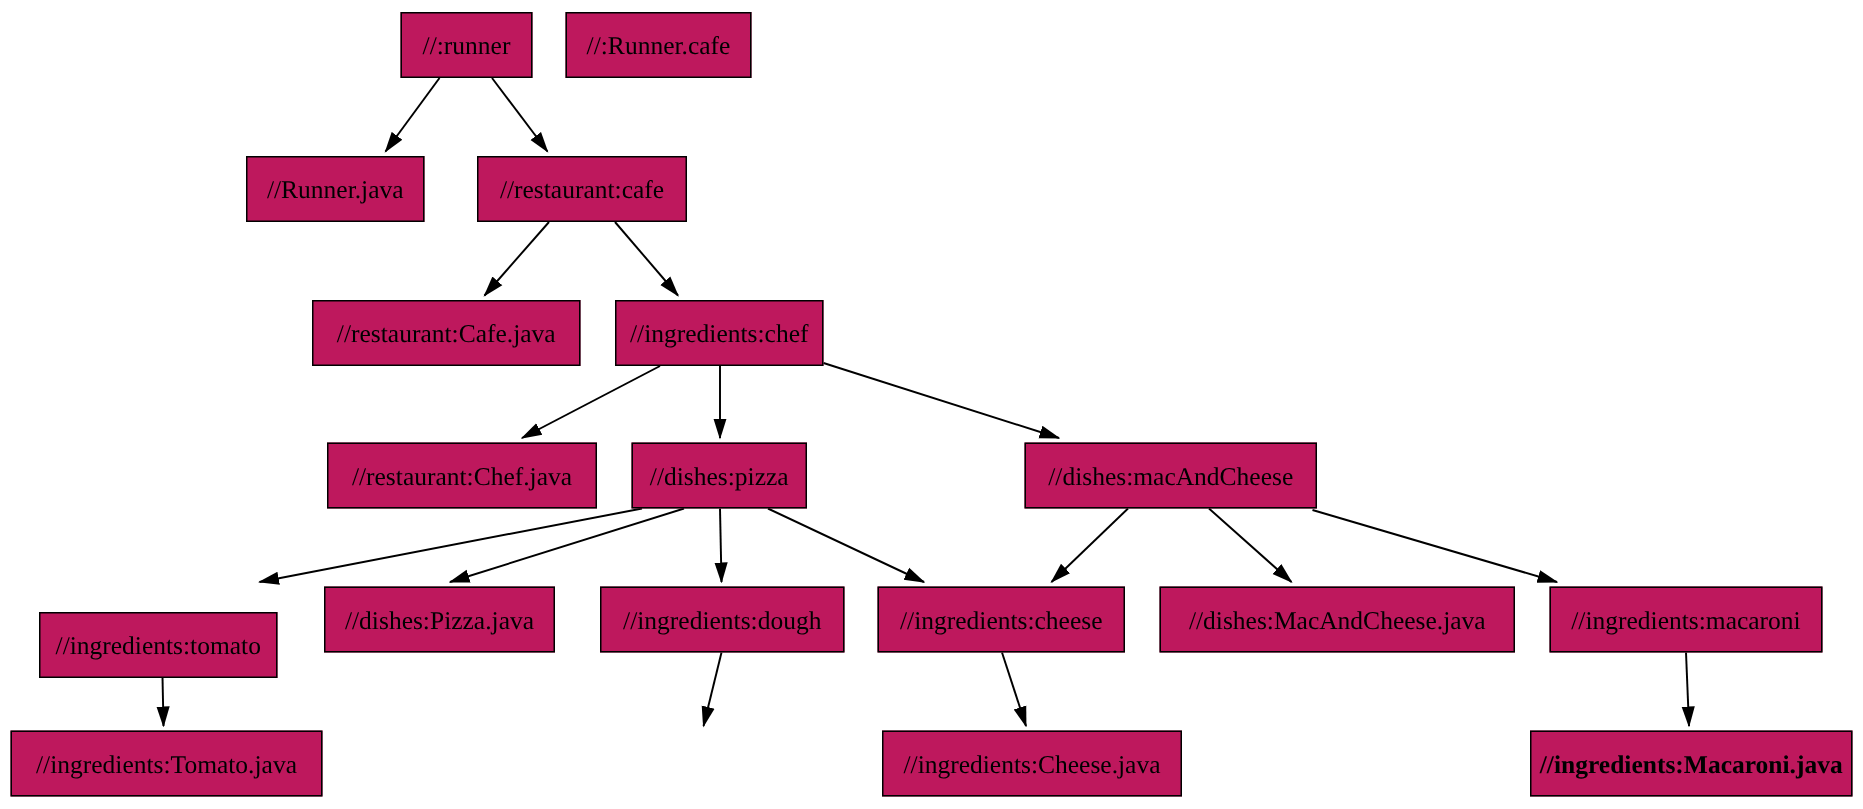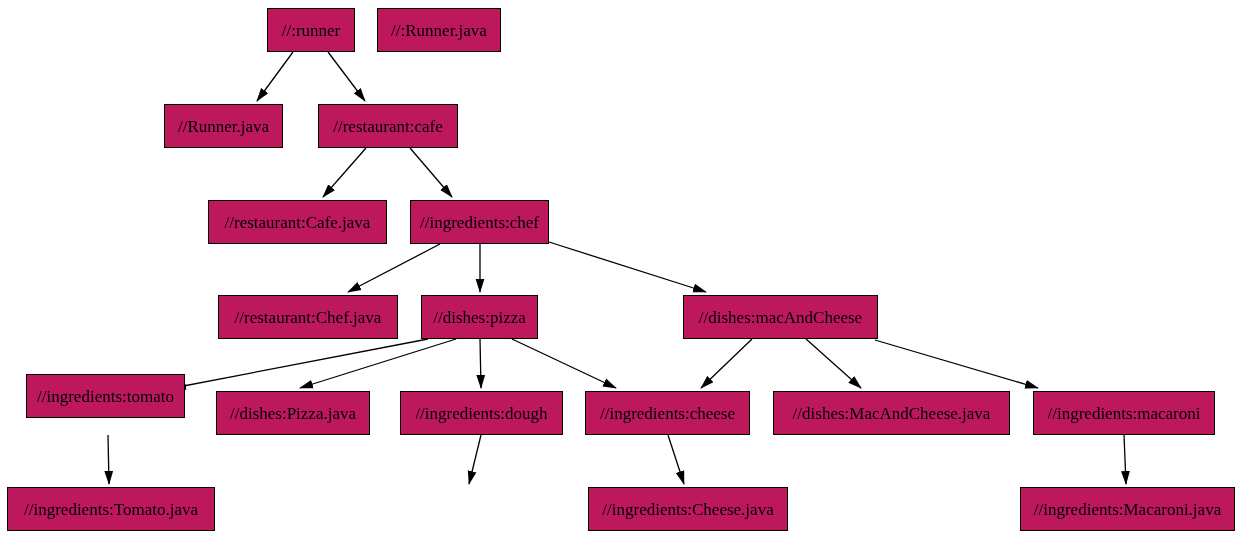--- a/index.html
+++ b/index.html
@@ -61,21 +61,21 @@
       <line x1="875" y1="340" x2="1038" y2="388" stroke="#000000" stroke-width="1.3" marker-end="url(#arrowhead)"></line>
       <line x1="108" y1="435" x2="109" y2="484" stroke="#000000" stroke-width="1.3" marker-end="url(#arrowhead)"></line>
       <line x1="481" y1="435" x2="469" y2="484" stroke="#000000" stroke-width="1.3" marker-end="url(#arrowhead)"></line>
       <line x1="668" y1="435" x2="684" y2="484" stroke="#000000" stroke-width="1.3" marker-end="url(#arrowhead)"></line>
       <line x1="1124" y1="435" x2="1126" y2="484" stroke="#000000" stroke-width="1.3" marker-end="url(#arrowhead)"></line>
     </svg>
     <div class="node" style="left: 267px; top: 8px; width: 88px; height: 44px;">
       <span>//:runner</span>
     </div>
     <div class="node" style="left: 377px; top: 8px; width: 124px; height: 44px;">
-      <span>//:Runner.java</span>
+      <span>//:Runner.cafe</span>
     </div>
     <div class="node" style="left: 164px; top: 104px; width: 119px; height: 44px;">
       <span>//Runner.java</span>
     </div>
     <div class="node" style="left: 318px; top: 104px; width: 140px; height: 44px;">
       <span>//restaurant:cafe</span>
     </div>
     <div class="node" style="left: 208px; top: 200px; width: 179px; height: 44px;">
       <span>//restaurant:Cafe.java</span>
     </div>
@@ -84,21 +84,21 @@
     </div>
     <div class="node" style="left: 218px; top: 295px; width: 180px; height: 44px;">
       <span>//restaurant:Chef.java</span>
     </div>
     <div class="node" style="left: 421px; top: 295px; width: 117px; height: 44px;">
       <span>//dishes:pizza</span>
     </div>
     <div class="node" style="left: 683px; top: 295px; width: 195px; height: 44px;">
       <span>//dishes:macAndCheese</span>
     </div>
-    <div class="node" style="left: 26px; top: 374px; width: 159px; height: 44px;">
+    <div class="node" style="left: 26px; top: 408px; width: 159px; height: 44px;">
       <span>//ingredients:tomato</span>
     </div>
     <div class="node" style="left: 216px; top: 391px; width: 154px; height: 44px;">
       <span>//dishes:Pizza.java</span>
     </div>
     <div class="node" style="left: 400px; top: 391px; width: 163px; height: 44px;">
       <span>//ingredients:dough</span>
     </div>
     <div class="node" style="left: 585px; top: 391px; width: 165px; height: 44px;">
       <span>//ingredients:cheese</span>
@@ -108,16 +108,16 @@
     </div>
     <div class="node" style="left: 1033px; top: 391px; width: 182px; height: 44px;">
       <span>//ingredients:macaroni</span>
     </div>
     <div class="node" style="left: 7px; top: 487px; width: 208px; height: 44px;">
       <span>//ingredients:Tomato.java</span>
     </div>
     <div class="node" style="left: 588px; top: 487px; width: 200px; height: 44px;">
       <span>//ingredients:Cheese.java</span>
     </div>
-    <div class="node" style="left: 1020px; top: 487px; width: 215px; height: 44px;">
+    <div class="node" style="left: 1020px; top: 487px; width: 215px; height: 44px; font-weight: bold;">
       <span>//ingredients:Macaroni.java</span>
     </div>
   </div>
 
 </body></html>

